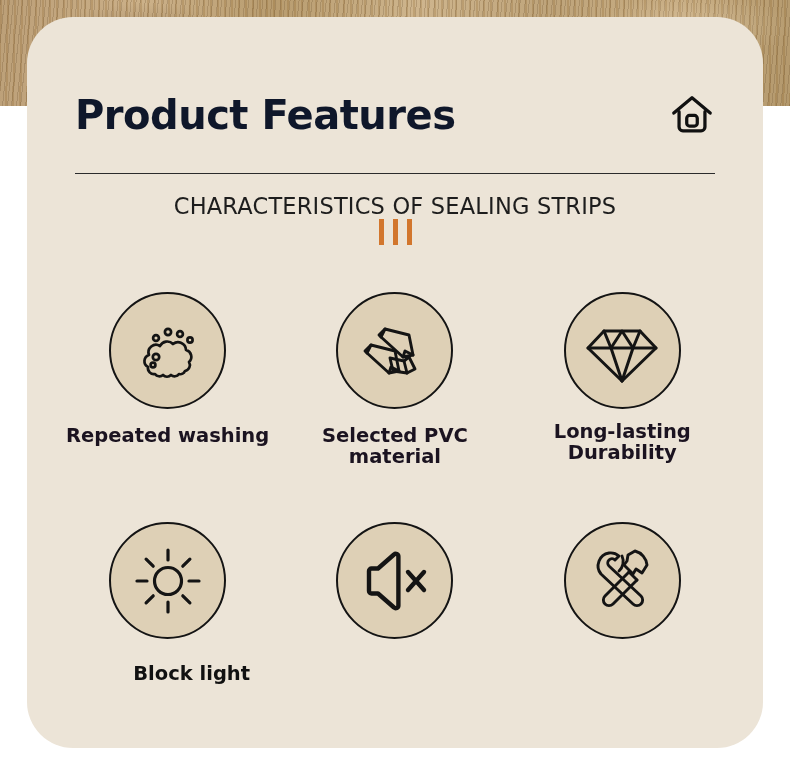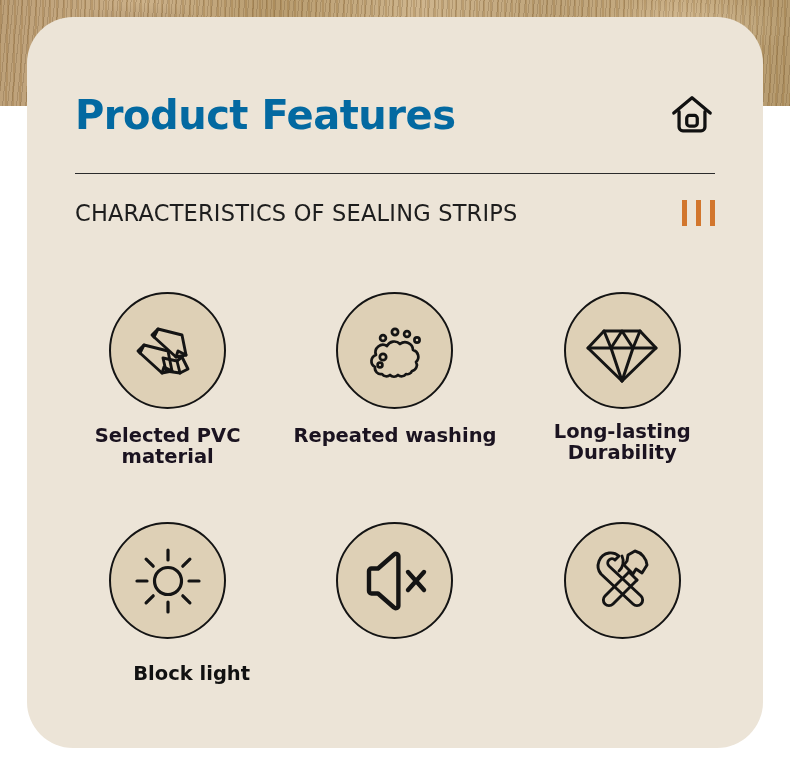--- a/index.html
+++ b/index.html
@@ -36,31 +36,31 @@
     background:#ece4d7;
     border-radius:46px;
     overflow:hidden;
   }
   
   #header-row{
     position:absolute;left:48px;top:62px;width:640px;height:72px;
     display:flex;align-items:center;justify-content:space-between;
   }
   #page-title{
-    font-size:40px;font-weight:bold;color:#0369a1;
+    font-size:40px;font-weight:bold;color:#0f172a;
     letter-spacing:-0.5px;line-height:1;
   }
   #home-icon{width:46px;height:46px;display:block;}
   #title-divider{
     position:absolute;left:48px;top:156px;width:640px;height:0;
     border-top:1.6px solid #2b2b2b;
   }
   #subtitle-row{
     position:absolute;left:48px;top:176px;width:640px;height:40px;
-    display:flex;align-items:center;justify-content:space-between;
+    display:flex;align-items:center;justify-content:space-between;flex-direction:column;
   }
   #subtitle-text{
     font-size:22.5px;color:#1d1d1d;letter-spacing:0.2px;font-weight:400;
   }
   #accent-bars{display:flex;gap:9px;align-items:center;}
   .accent-bar{width:5px;height:26px;background:#d2762d;display:block;}
   
   .feature-row{position:absolute;left:27px;width:682px;display:flex;}
   #row-1{top:275px;}
   #row-2{top:505px;}
@@ -103,55 +103,55 @@
   <div id="subtitle-row">
     <div id="subtitle-text">CHARACTERISTICS OF SEALING STRIPS</div>
     <div id="accent-bars">
       <span class="accent-bar"></span>
       <span class="accent-bar"></span>
       <span class="accent-bar"></span>
     </div>
   </div>
 
   <div class="feature-row" id="row-1">
-
-    <div class="feature-cell">
-      <div class="icon-circle">
-        <svg width="76" height="76" viewBox="0 0 76 76" fill="none" stroke="#141414" stroke-width="2.9" stroke-linejoin="round" stroke-linecap="round">
-          <path d="M28 16 L52 22 L56 42 L46 44 L24 24 Z"></path>
-          <path d="M28 16 L22 22 L24 24"></path>
-          <path d="M46 44 L48 38 L56 42"></path>
-          <path d="M14 32 L38 38 L42 58 L32 60 L10 40 Z"></path>
-          <path d="M14 32 L8 38 L10 40"></path>
-          <path d="M32 60 L34 54 L42 58"></path>
-          <path d="M33 45 L47 48 L50 60 L36 58 Z"></path>
-          <path d="M47 48 L52 44 L58 56 L50 60"></path>
-        </svg>
-      </div>
-      <div class="feature-label">Selected PVC material</div>
-    </div>
 
     <div class="feature-cell">
       <div class="icon-circle">
         <svg width="76" height="76" viewBox="0 0 76 76" fill="none" stroke="#141414" stroke-width="2.7" stroke-linejoin="round" stroke-linecap="round">
           <path d="M18 54 a6.5 6.5 0 0 1 1 -12 a7.5 7.5 0 0 1 11 -9 a8 8 0 0 1 13 -2 a8 8 0 0 1 13 6
                    a7 7 0 0 1 3 12 a6 6 0 0 1 -4 9
                    a5 5 0 0 1 -6 3 a5.5 5.5 0 0 1 -8 1 a5.5 5.5 0 0 1 -8 0 a5.5 5.5 0 0 1 -8 -1
                    a6 6 0 0 1 -7 -7 Z"></path>
           <circle cx="26" cy="44" r="3.2"></circle>
           <circle cx="23" cy="52" r="2.4"></circle>
           <circle cx="26" cy="25" r="2.9"></circle>
           <circle cx="38" cy="19" r="3.1"></circle>
           <circle cx="50" cy="21" r="2.9"></circle>
           <circle cx="60" cy="27" r="2.6"></circle>
         </svg>
       </div>
       <div class="feature-label">Repeated washing</div>
     </div>
 
+    <div class="feature-cell">
+      <div class="icon-circle">
+        <svg width="76" height="76" viewBox="0 0 76 76" fill="none" stroke="#141414" stroke-width="2.9" stroke-linejoin="round" stroke-linecap="round">
+          <path d="M28 16 L52 22 L56 42 L46 44 L24 24 Z"></path>
+          <path d="M28 16 L22 22 L24 24"></path>
+          <path d="M46 44 L48 38 L56 42"></path>
+          <path d="M14 32 L38 38 L42 58 L32 60 L10 40 Z"></path>
+          <path d="M14 32 L8 38 L10 40"></path>
+          <path d="M32 60 L34 54 L42 58"></path>
+          <path d="M33 45 L47 48 L50 60 L36 58 Z"></path>
+          <path d="M47 48 L52 44 L58 56 L50 60"></path>
+        </svg>
+      </div>
+      <div class="feature-label">Selected PVC material</div>
+    </div>
+
     <div class="feature-cell" id="cell-durability">
       <div class="icon-circle">
         <svg width="78" height="78" viewBox="0 0 78 78" fill="none" stroke="#141414" stroke-width="3" stroke-linejoin="round" stroke-linecap="round">
           <path d="M21 19 H57 L73 36 L39 69 L5 36 Z"></path>
           <path d="M5 36 H73"></path>
           <path d="M21 19 L28 36 L39 69"></path>
           <path d="M57 19 L50 36 L39 69"></path>
           <path d="M28 36 L39 19 L50 36"></path>
         </svg>
       </div>

